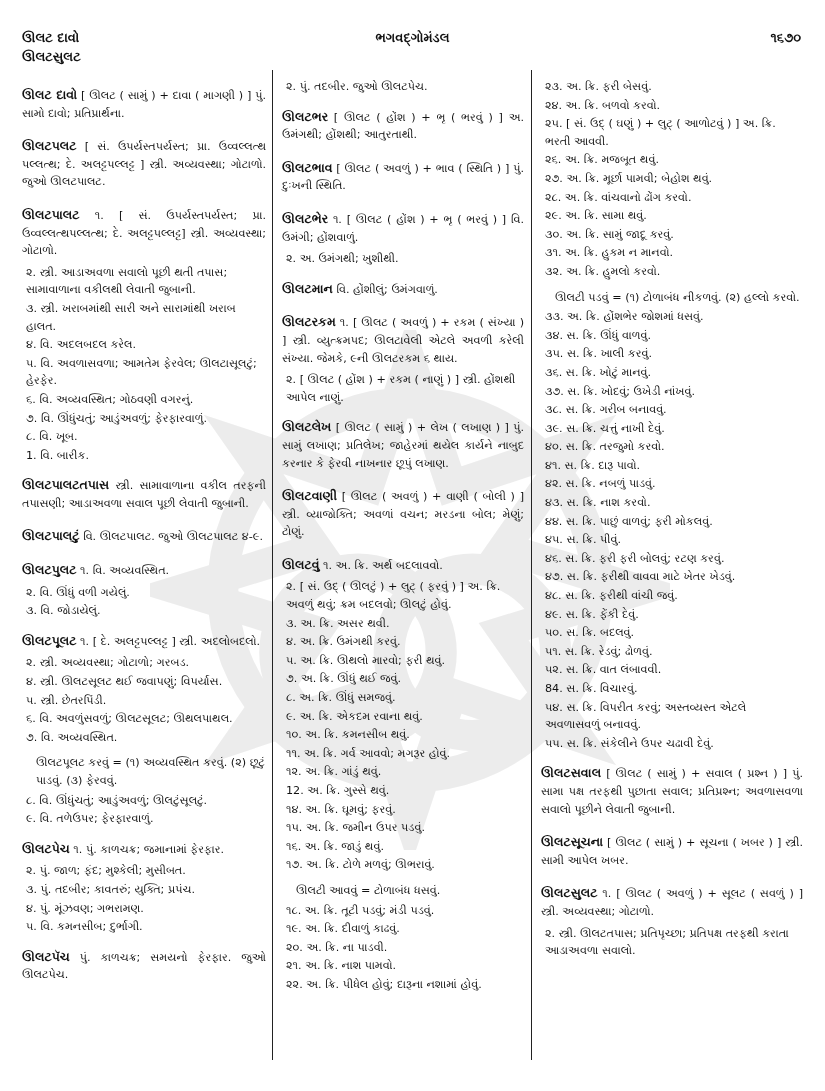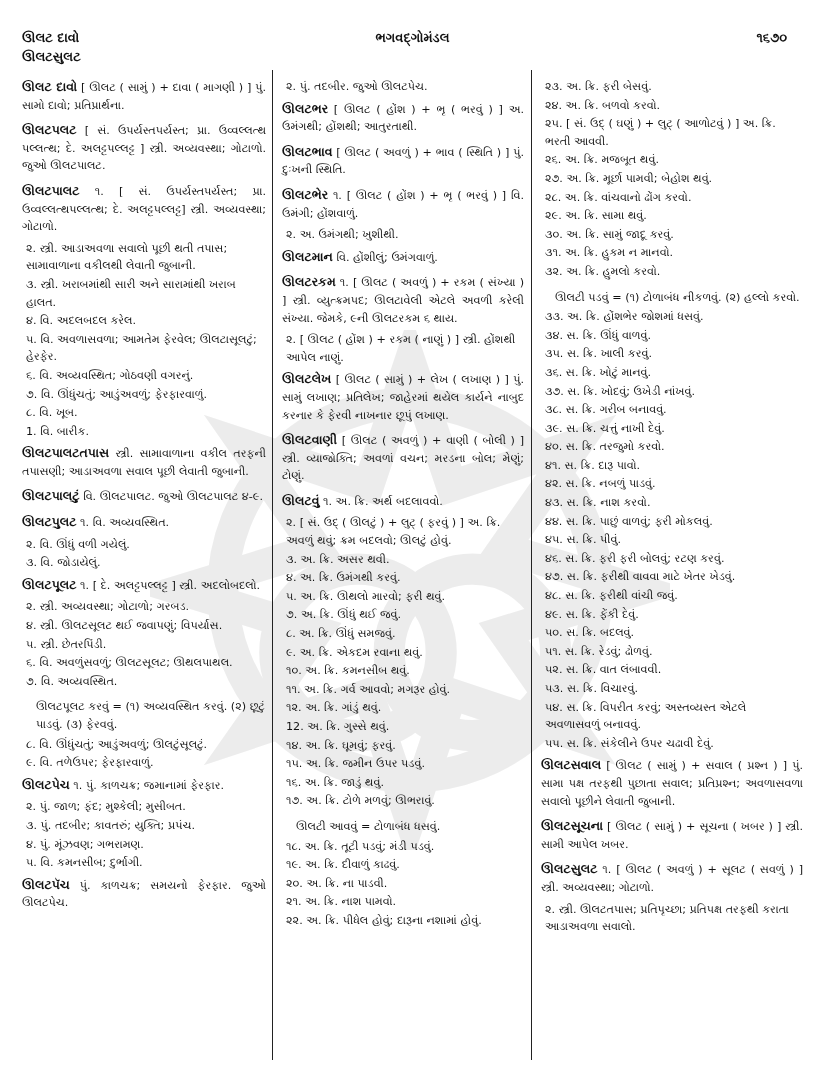--- a/index.html
+++ b/index.html
@@ -12,32 +12,32 @@
   .watermark {
     position: absolute; left: 150px; top: 330px; width: 520px; height: 520px;
     pointer-events: none; opacity: 0.07;
   }
   .header {
     position: absolute; left: 22px; right: 22px; top: 30px; height: 22px;
     font-size: 13px; font-weight: bold;
   }
   .header .left { position: absolute; left: 0; top: 0; }
   .header .center { position: absolute; left: 0; right: 0; top: 0; text-align: center; }
-  .header .right { position: absolute; right: 16px; top: 0; }
+  .header .right { position: absolute; right: 2px; top: 0; }
   .header .left2 { position: absolute; left: 0; top: 19px; }
   .col {
     position: absolute; top: 78px; font-size: 11.2px; line-height: 17.6px;
   }
   .col1 { left: 22px; width: 244px; }
   .col2 { left: 282px; width: 242px; }
   .col3 { left: 541px; width: 262px; }
   .divider { position: absolute; top: 70px; width: 1.3px; background: #222; }
   .div1 { left: 272px; height: 990px; }
   .div2 { left: 531px; height: 990px; }
-  .entry { margin: 0 0 4px 0; text-align: justify; }
+  .entry { margin: 8px 0 4px 0; text-align: justify; }
   .entry .hw { font-weight: bold; font-size: 12.5px; }
   .sense { margin: 0 0 1px 4px; }
   .phrase { margin: 8px 0 2px 14px; }
 </style>
 </head>
 <body>
 
 <svg class="watermark" viewBox="0 0 100 100">
   <g fill="none" stroke="#000" stroke-width="6">
     <circle cx="50" cy="50" r="36"></circle>
@@ -168,21 +168,21 @@
     <div class="sense">૪૩. સ. ક્રિ. નાશ કરવો.</div>
     <div class="sense">૪૪. સ. ક્રિ. પાછું વાળવું; ફરી મોકલવું.</div>
     <div class="sense">૪૫. સ. ક્રિ. પીવું.</div>
     <div class="sense">૪૬. સ. ક્રિ. ફરી ફરી બોલવું; રટણ કરવું.</div>
     <div class="sense">૪૭. સ. ક્રિ. ફરીથી વાવવા માટે ખેતર ખેડવું.</div>
     <div class="sense">૪૮. સ. ક્રિ. ફરીથી વાંચી જવું.</div>
     <div class="sense">૪૯. સ. ક્રિ. ફેંકી દેવું.</div>
     <div class="sense">૫૦. સ. ક્રિ. બદલવું.</div>
     <div class="sense">૫૧. સ. ક્રિ. રેડવું; ઢોળવું.</div>
     <div class="sense">૫૨. સ. ક્રિ. વાત લંબાવવી.</div>
-    <div class="sense">૫૩. સ. ક્રિ. વિચારવું.</div>
+    <div class="sense">84. સ. ક્રિ. વિચારવું.</div>
     <div class="sense">૫૪. સ. ક્રિ. વિપરીત કરવું; અસ્તવ્યસ્ત એટલે અવળાસવળું બનાવવું.</div>
     <div class="sense">૫૫. સ. ક્રિ. સંકેલીને ઉપર ચઢાવી દેવું.</div>
     <div style="height: 3px;"></div>
     <div class="entry"><span class="hw">ઊલટસવાલ</span> <span>[ ઊલટ ( સામું ) + સવાલ ( પ્રશ્ન ) ] પું. સામા પક્ષ તરફથી પુછાતા સવાલ; પ્રતિપ્રશ્ન; અવળાસવળા સવાલો પૂછીને લેવાતી જુબાની.</span></div>
     <div style="height: 3px;"></div>
     <div class="entry"><span class="hw">ઊલટસૂચના</span> <span>[ ઊલટ ( સામું ) + સૂચના ( ખબર ) ] સ્ત્રી. સામી આપેલ ખબર.</span></div>
     <div style="height: 3px;"></div>
     <div class="entry"><span class="hw">ઊલટસુલટ</span> <span>૧. [ ઊલટ ( અવળું ) + સૂલટ ( સવળું ) ] સ્ત્રી. અવ્યવસ્થા; ગોટાળો.</span></div>
     <div class="sense">૨. સ્ત્રી. ઊલટતપાસ; પ્રતિપૃચ્છા; પ્રતિપક્ષ તરફથી કરાતા આડાઅવળા સવાલો.</div>
     <div style="height: 3px;"></div>

